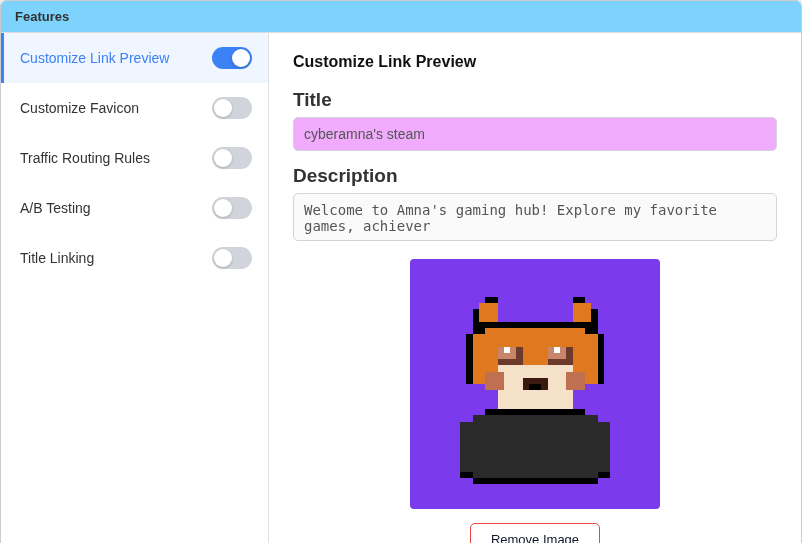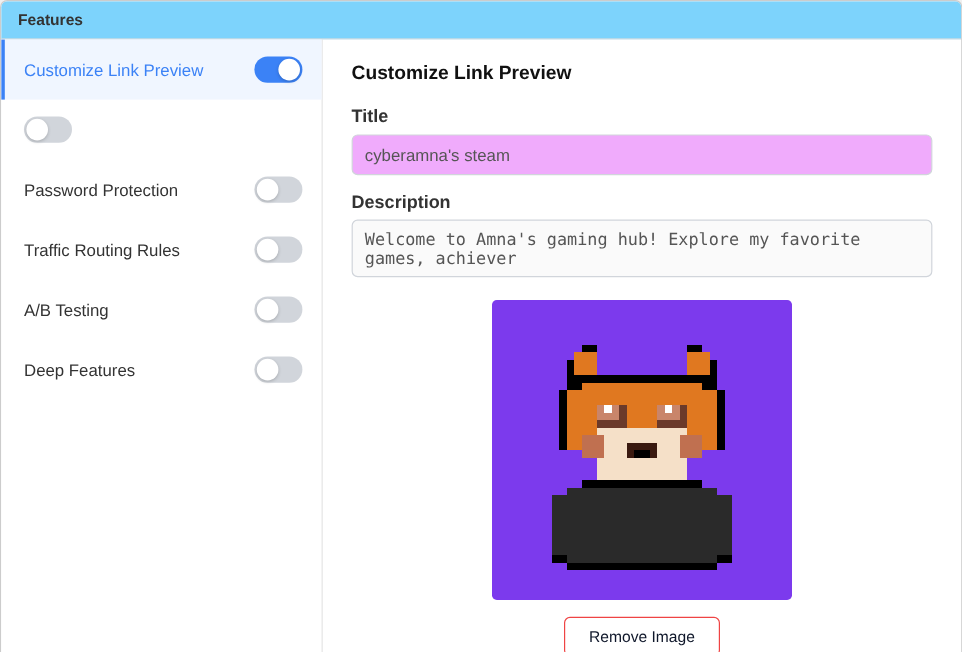--- a/index.html
+++ b/index.html
@@ -94,21 +94,21 @@
       padding: 20px 24px;
       background: #fff;
     }
     .section-title {
       font-size: 16px;
       font-weight: 600;
       color: #111;
       margin-bottom: 18px;
     }
     .field-label {
-      font-size: 15px;
+      font-size: 19px;
       font-weight: 600;
       color: #333;
       margin-bottom: 6px;
     }
     .field-input {
       width: 100%;
       border: 1px solid #d1d5db;
       border-radius: 5px;
       padding: 8px 10px;
       font-size: 14px;
@@ -179,28 +179,21 @@
       <div id="sidebar-items">
           <div class="sidebar-item active">
             <span>Customize Link Preview</span>
             <div class="toggle">
               <div class="toggle-track on">
                 <div class="toggle-thumb"></div>
               </div>
             </div>
           </div>
           <div class="sidebar-item">
-            <div class="toggle">
-              <div class="toggle-track">
-                <div class="toggle-thumb"></div>
-              </div>
-            </div>
-          </div>
-          <div class="sidebar-item">
-            <span>Password Protection</span>
+            <span>Customize Favicon</span>
             <div class="toggle">
               <div class="toggle-track">
                 <div class="toggle-thumb"></div>
               </div>
             </div>
           </div>
           <div class="sidebar-item">
             <span>Traffic Routing Rules</span>
             <div class="toggle">
               <div class="toggle-track">
@@ -210,21 +203,21 @@
           </div>
           <div class="sidebar-item">
             <span>A/B Testing</span>
             <div class="toggle">
               <div class="toggle-track">
                 <div class="toggle-thumb"></div>
               </div>
             </div>
           </div>
           <div class="sidebar-item">
-            <span>Deep Features</span>
+            <span>Title Linking</span>
             <div class="toggle">
               <div class="toggle-track">
                 <div class="toggle-thumb"></div>
               </div>
             </div>
           </div>
         </div>
     </div>
 
     <div class="main-content">

